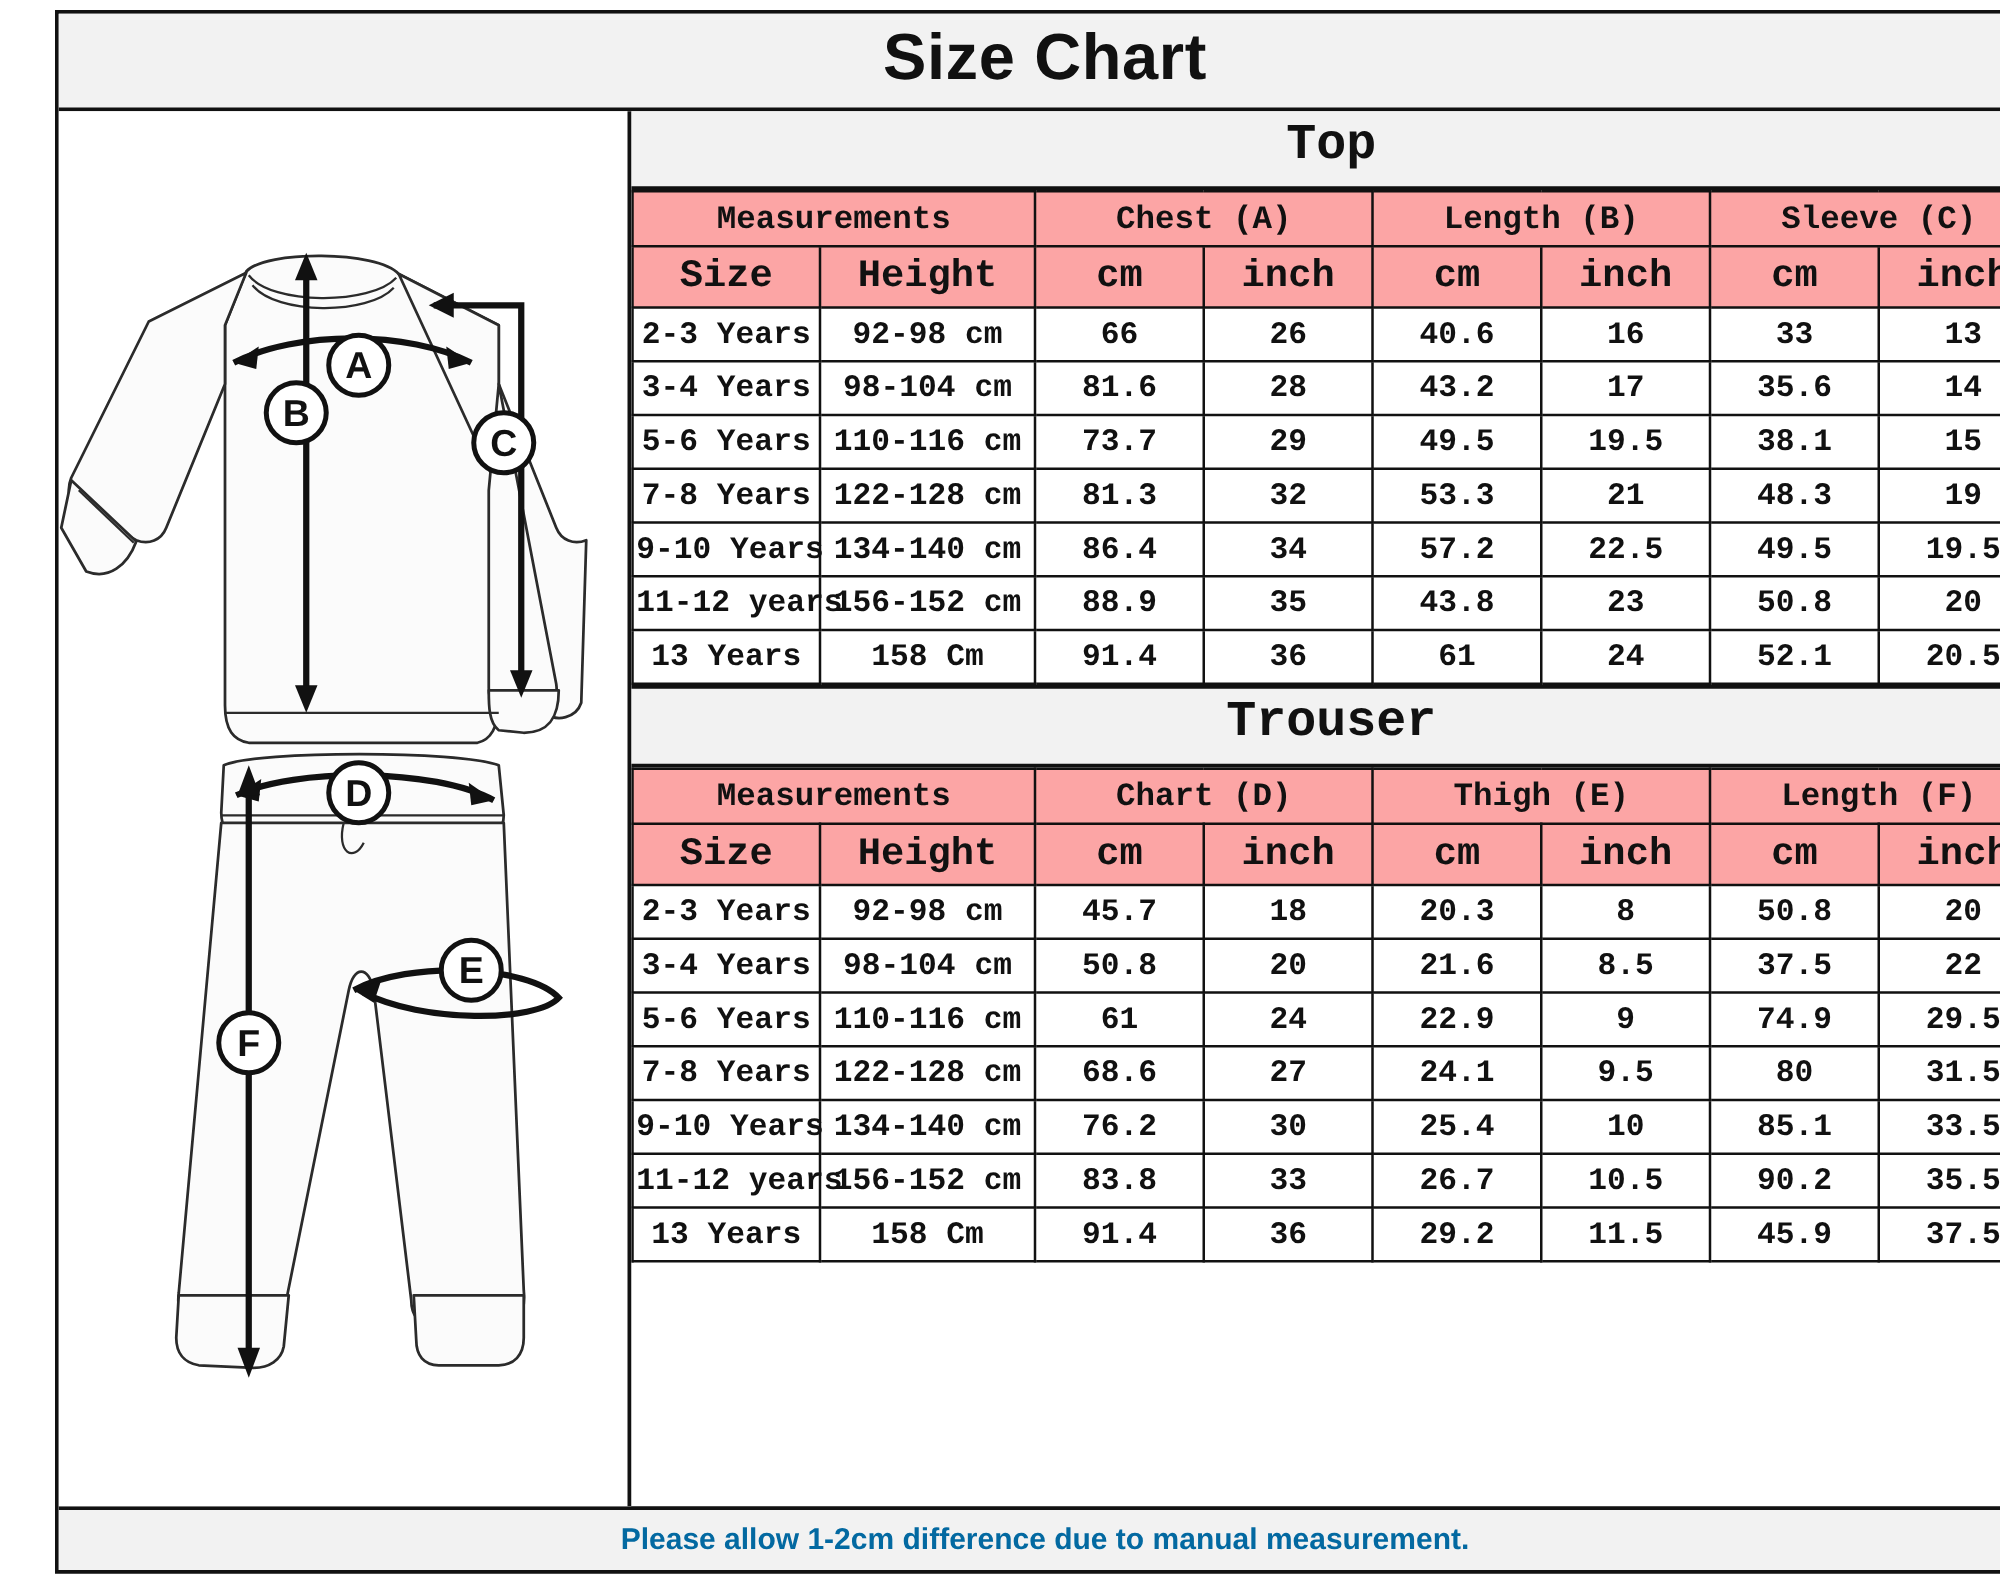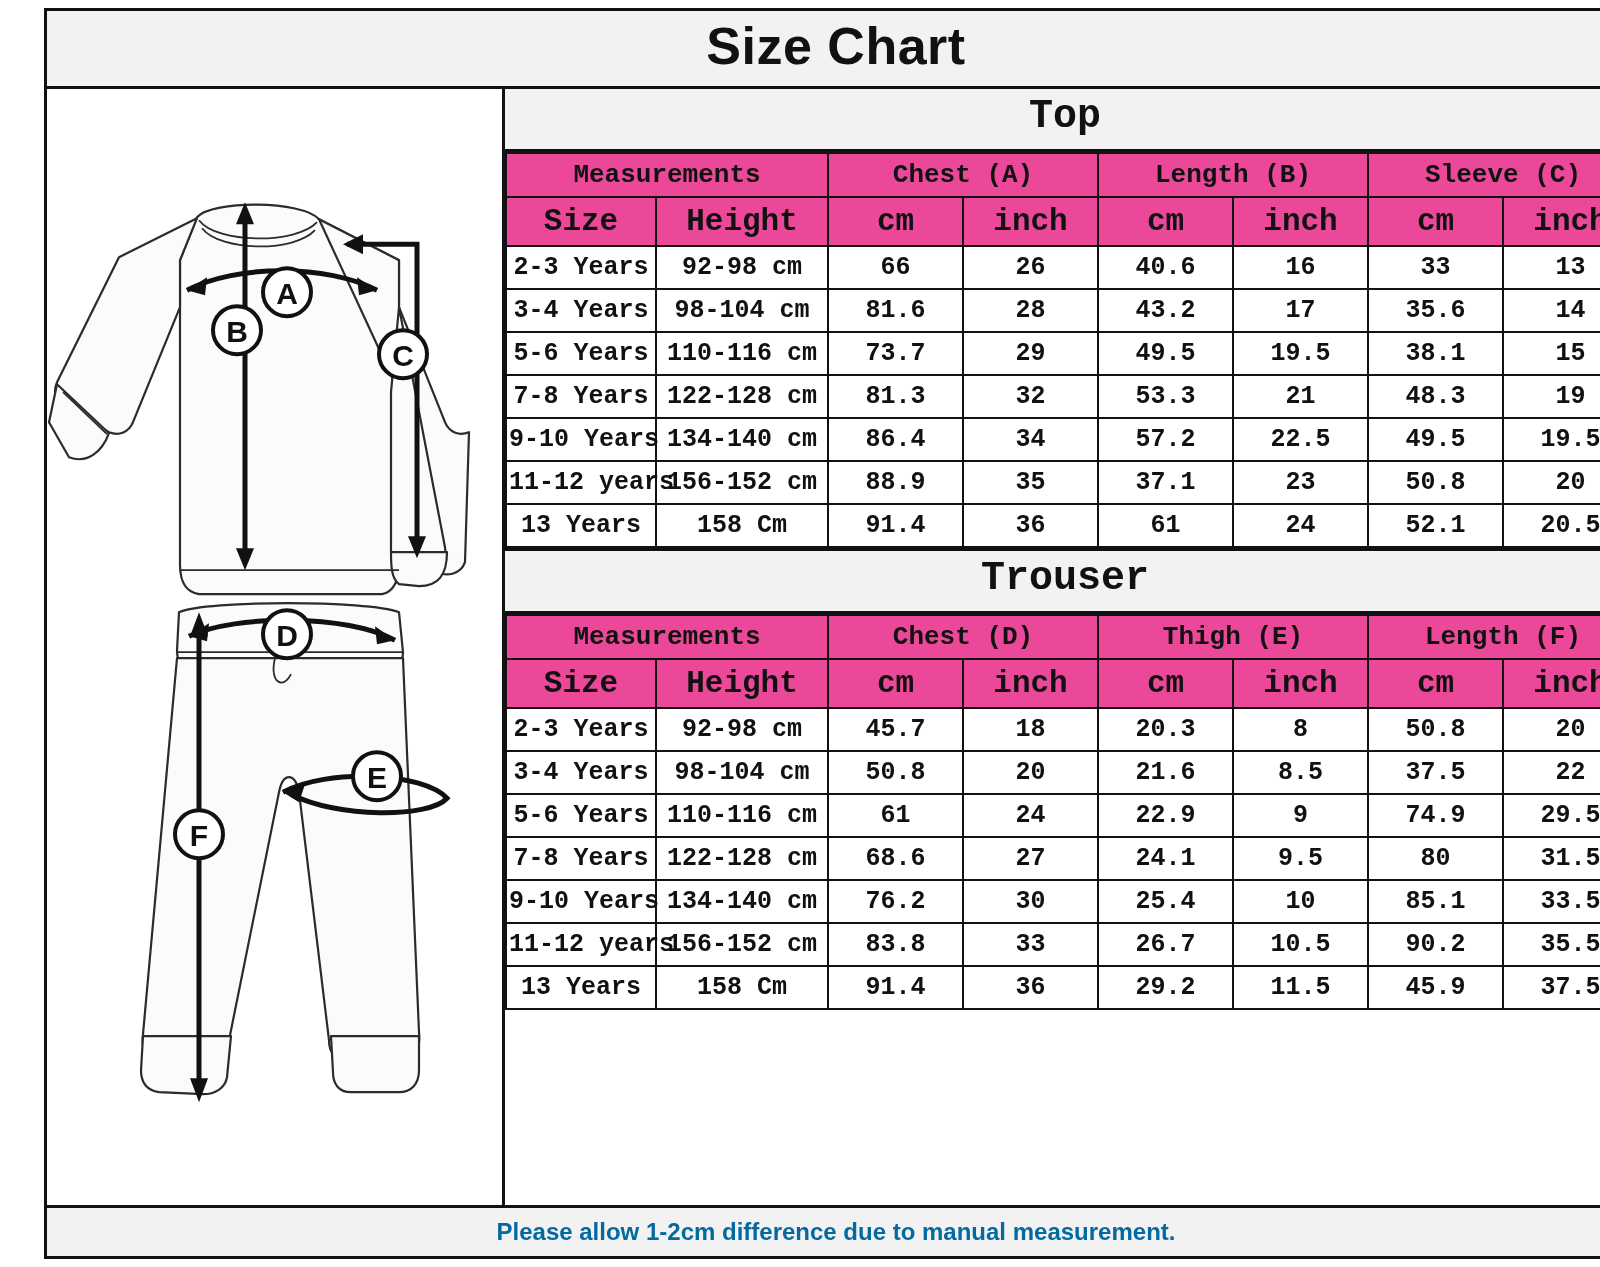--- a/index.html
+++ b/index.html
@@ -88,21 +88,21 @@
     border: 2px solid #111111;
     text-align: center;
     font-size: 23px;
     font-weight: bold;
     color: #111111;
     padding: 6px 2px;
     background: #ffffff;
     white-space: nowrap;
   }
   table.size-table th {
-    background: #ec4899;
+    background: #fca5a5;
   }
   table.size-table tr.group-row th {
     font-size: 26px;
   }
   table.size-table tr.unit-row th {
     font-size: 31px;
   }
   table.size-table td {
     font-size: 25px;
   }
@@ -375,21 +375,21 @@
               <td>57.2</td>
               <td>22.5</td>
               <td>49.5</td>
               <td>19.5</td>
             </tr>
             <tr>
               <td>11-12 years</td>
               <td>156-152 cm</td>
               <td>88.9</td>
               <td>35</td>
-              <td>37.1</td>
+              <td>43.8</td>
               <td>23</td>
               <td>50.8</td>
               <td>20</td>
             </tr>
             <tr>
               <td>13 Years</td>
               <td>158 Cm</td>
               <td>91.4</td>
               <td>36</td>
               <td>61</td>
@@ -410,21 +410,21 @@
             <col class="c-unit">
               <col class="c-unit">
             <col class="c-unit">
               <col class="c-unit">
             <col class="c-unit">
               <col class="c-unit">
           </colgroup>
           <thead>
             <tr class="group-row">
               <th colspan="2">Measurements</th>
-              <th colspan="2">Chest (D)</th>
+              <th colspan="2">Chart (D)</th>
               <th colspan="2">Thigh (E)</th>
               <th colspan="2">Length (F)</th>
             </tr>
             <tr class="unit-row">
               <th>Size</th>
               <th>Height</th>
               <th>cm</th>
               <th>inch</th>
               <th>cm</th>
               <th>inch</th>

